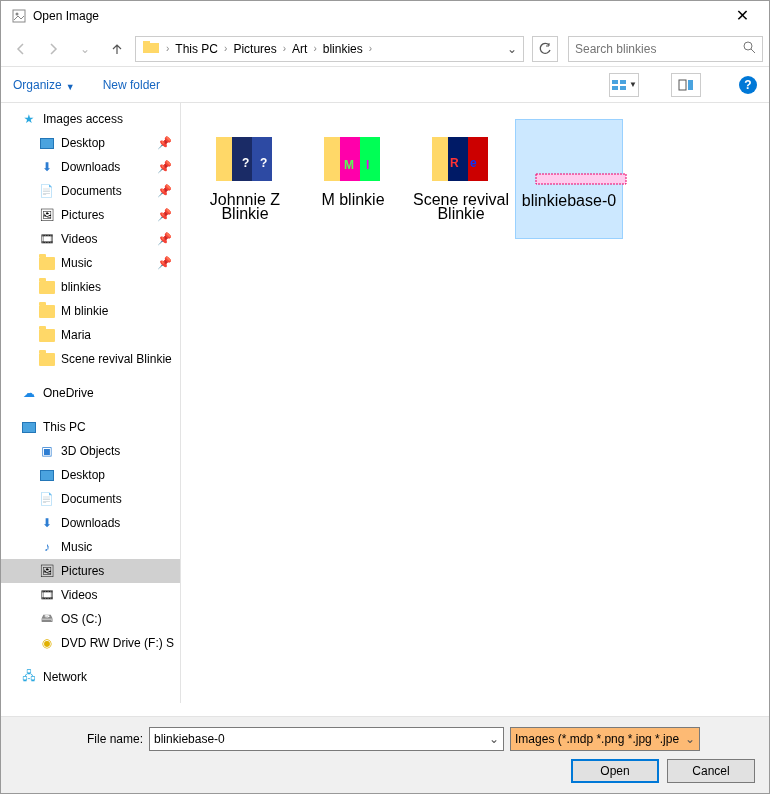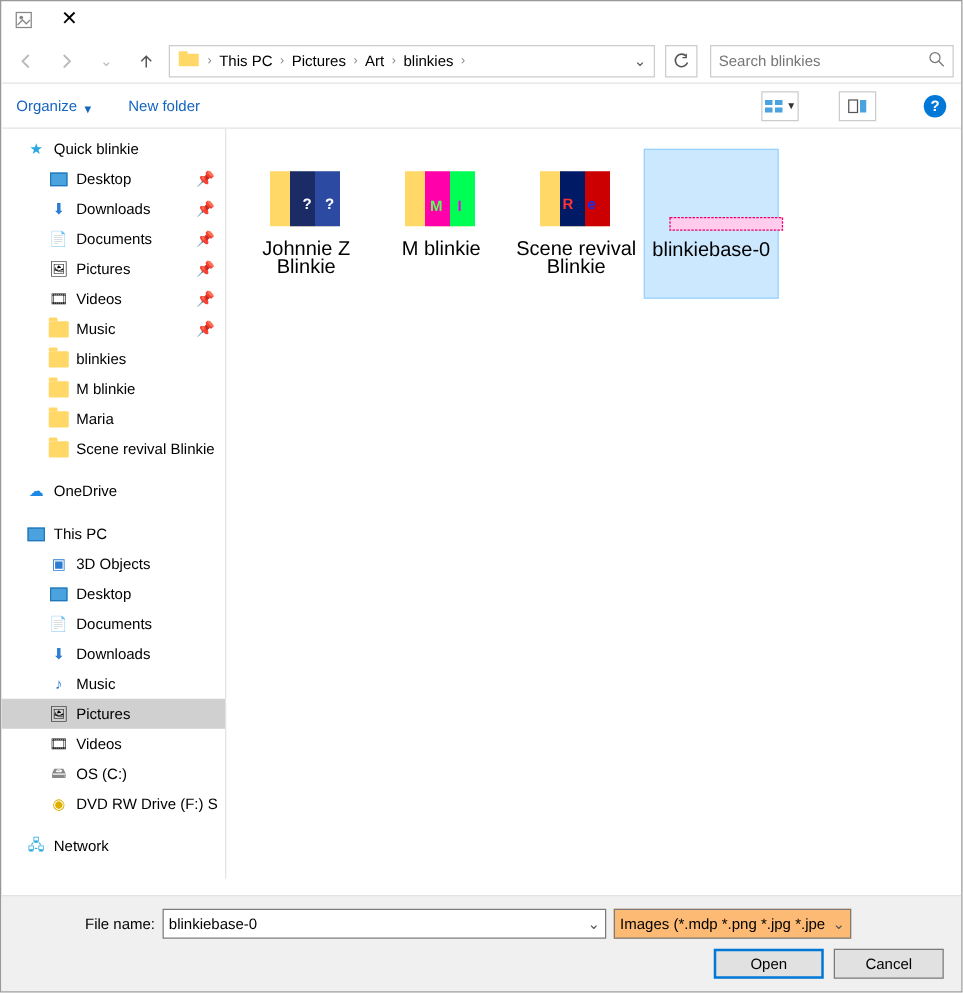--- a/index.html
+++ b/index.html
@@ -36,21 +36,21 @@
 .tree-item .ic { width:16px; height:16px; display:flex; align-items:center; justify-content:center; }
 
 .filepane { flex: 1; padding: 16px 10px; display: flex; flex-wrap: wrap; align-content: flex-start; gap: 0; }
 .fileitem { width: 108px; height: 120px; display: flex; flex-direction: column; align-items: center; padding-top: 8px; cursor: default; text-align:center; }
 .fileitem.sel { background: #cce8ff; border: 1px solid #99d1ff; }
 .fileitem .thumb { width: 70px; height: 60px; margin-bottom: 6px; }
 .fileitem .lbl { font-size: 16px; line-height: 14px; }
 
 .bottom { position: absolute; bottom: 0; left: 0; right: 0; border-top: 1px solid #e3e3e3; background: #f0f0f0; padding: 10px 14px 10px 14px; }
 .fnrow { display: flex; align-items: center; gap: 6px; margin-bottom: 8px; }
-.fnrow label { margin-left: 53px; }
+.fnrow label { margin-left: 72px; }
 .fnrow .fninput { flex: 1; max-width: 355px; height: 24px; border: 1px solid #7a7a7a; padding: 0 4px; display:flex; align-items:center; background:#fff; }
 .fnrow .fninput input { border:none;outline:none;flex:1; }
 .fnrow .filter { width: 190px; height: 24px; border: 1px solid #7a7a7a; padding: 0 4px; display:flex; align-items:center; background:#fdba74; }
 .btnrow { display: flex; justify-content: flex-end; gap: 8px; }
 .btnrow button { width: 88px; height: 24px; border: 1px solid #7a7a7a; background: #e1e1e1; cursor: default; }
 .btnrow button.primary { border: 2px solid #0078d7; }
 
 
 .star { color:#2aa8e0; }
 .folder-y { background:#ffd868; width:16px;height:13px; border-radius:1px; position:relative; }
@@ -63,20 +63,21 @@
 <body>
 
 <div class="titlebar">
   <span class="appicon">
     <svg width="16" height="16">
         <rect x="2" y="2" width="12" height="12" fill="none" stroke="#888" stroke-width="1"></rect>
         <circle cx="6" cy="6" r="1.5" fill="#888"></circle>
         <path d="M3 12 L7 8 L10 11 L13 8" stroke="#888" fill="none"></path>
       </svg>
   </span>
+  <span class="title">Open Image</span>
   <div class="close">✕</div>
 </div>
 
 <div class="navbar">
   <div class="navbtn">
       <svg width="16" height="16">
         <path d="M10 3 L5 8 L10 13" stroke="#bbb" stroke-width="1.5" fill="none"></path>
       </svg>
     </div>
   <div class="navbtn">
@@ -149,21 +150,21 @@
       </svg>
   </div>
   <div class="help" style="margin-left:10px;">?</div>
 </div>
 
 <div class="main">
 
   <div class="tree">
     <div class="tree-item">
         <span class="ic star">★</span>
-        <span>Quick blinkie</span>
+        <span>Images access</span>
       </div>
     <div class="tree-item lvl2">
         <span class="ic">
           <span class="pc-ic"></span>
         </span>
         <span>Desktop</span>
         <span class="pin">📌</span>
       </div>
     <div class="tree-item lvl2">
         <span class="ic" style="color:#2d7dd2;">⬇</span>

